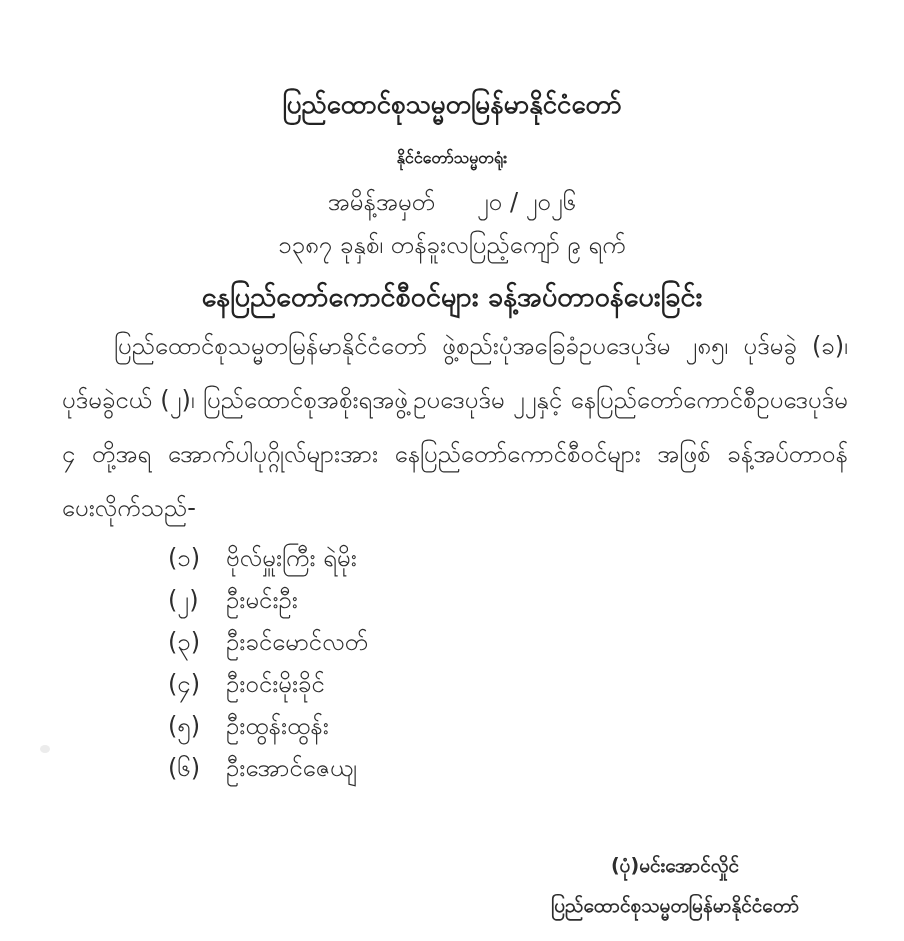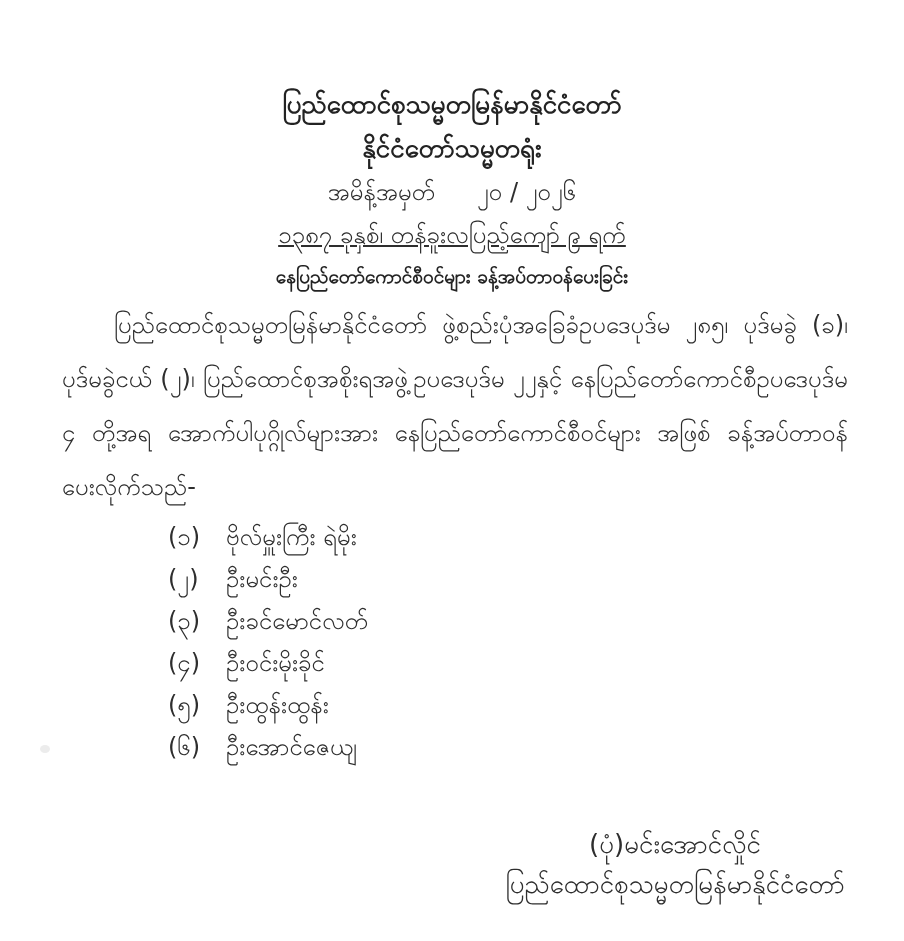--- a/index.html
+++ b/index.html
@@ -30,26 +30,26 @@
   .hline {
     line-height: 40px;
     font-size: 24px;
     white-space: nowrap;
   }
   .bold {
     font-weight: 600;
     color: #232323;
   }
   .country-title  { font-size: 26px; margin-top: 0; }
-  .office-title   { font-size: 26px; margin-top: 4px; }
+  .office-title   { font-size: 16px; margin-top: 14px; }
   .order-line     { margin-top: 4px; }
   .order-line .order-num { display: inline-block; margin-left: 42px; }
-  .date-line-1    { margin-top: 3px; text-decoration: underline; }
+  .date-line-1    { margin-top: 3px; }
   .date-line-2    { margin-top: 0; letter-spacing: 0.5px; }
-  .subject-line   { font-size: 19px; margin-top: 1px; }
+  .subject-line   { font-size: 27px; margin-top: 12px; }
   .para {
     margin: 2px 56px 0 62px;
     font-size: 24px;
     line-height: 54px;
     text-align: justify;
     text-indent: 52px;
   }
   .appointees {
     list-style: none;
     margin: 10px 0 0 168px;
@@ -68,23 +68,24 @@
   }
   .appointee .name {
     flex: 1;
   }
   .sig {
     width: 380px;
     margin: 64px 39px 0 auto;
     text-align: center;
   }
   .sig-line {
-    font-size: 26px;
+    font-size: 19px;
     line-height: 40px;
     white-space: nowrap;
+    font-weight: bold;
   }
   
   .scan-smudge {
     position: absolute;
     left: 40px;
     top: 745px;
     width: 10px;
     height: 8px;
     background: #d9d9d9;
     border-radius: 50%;

